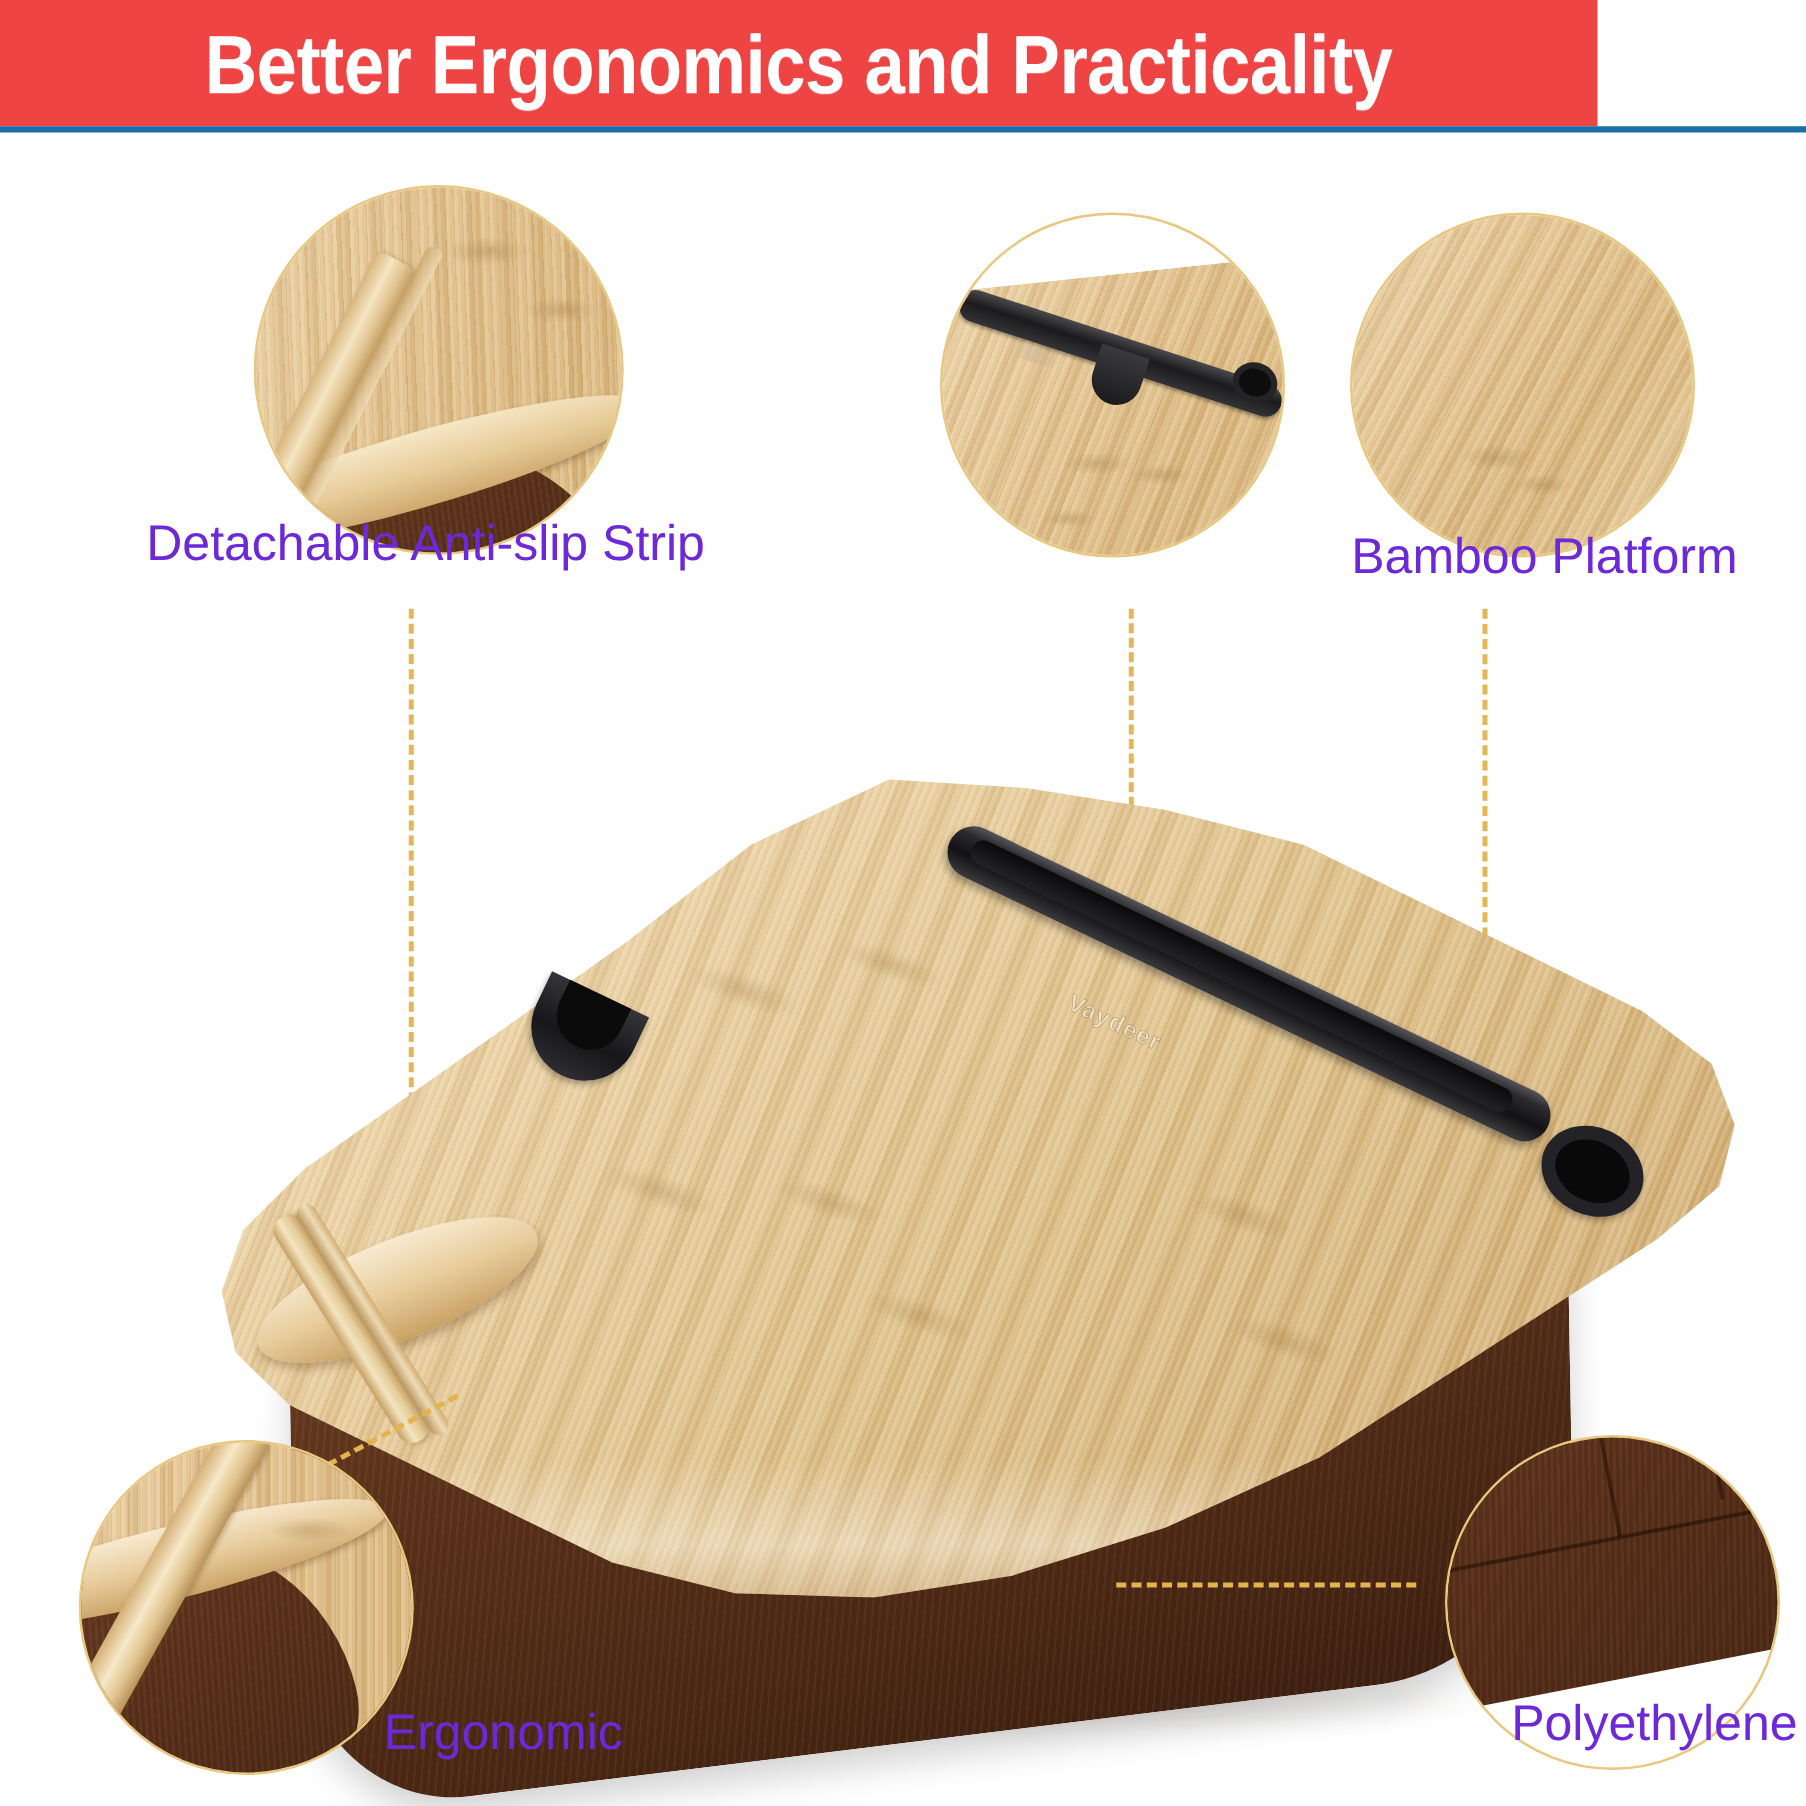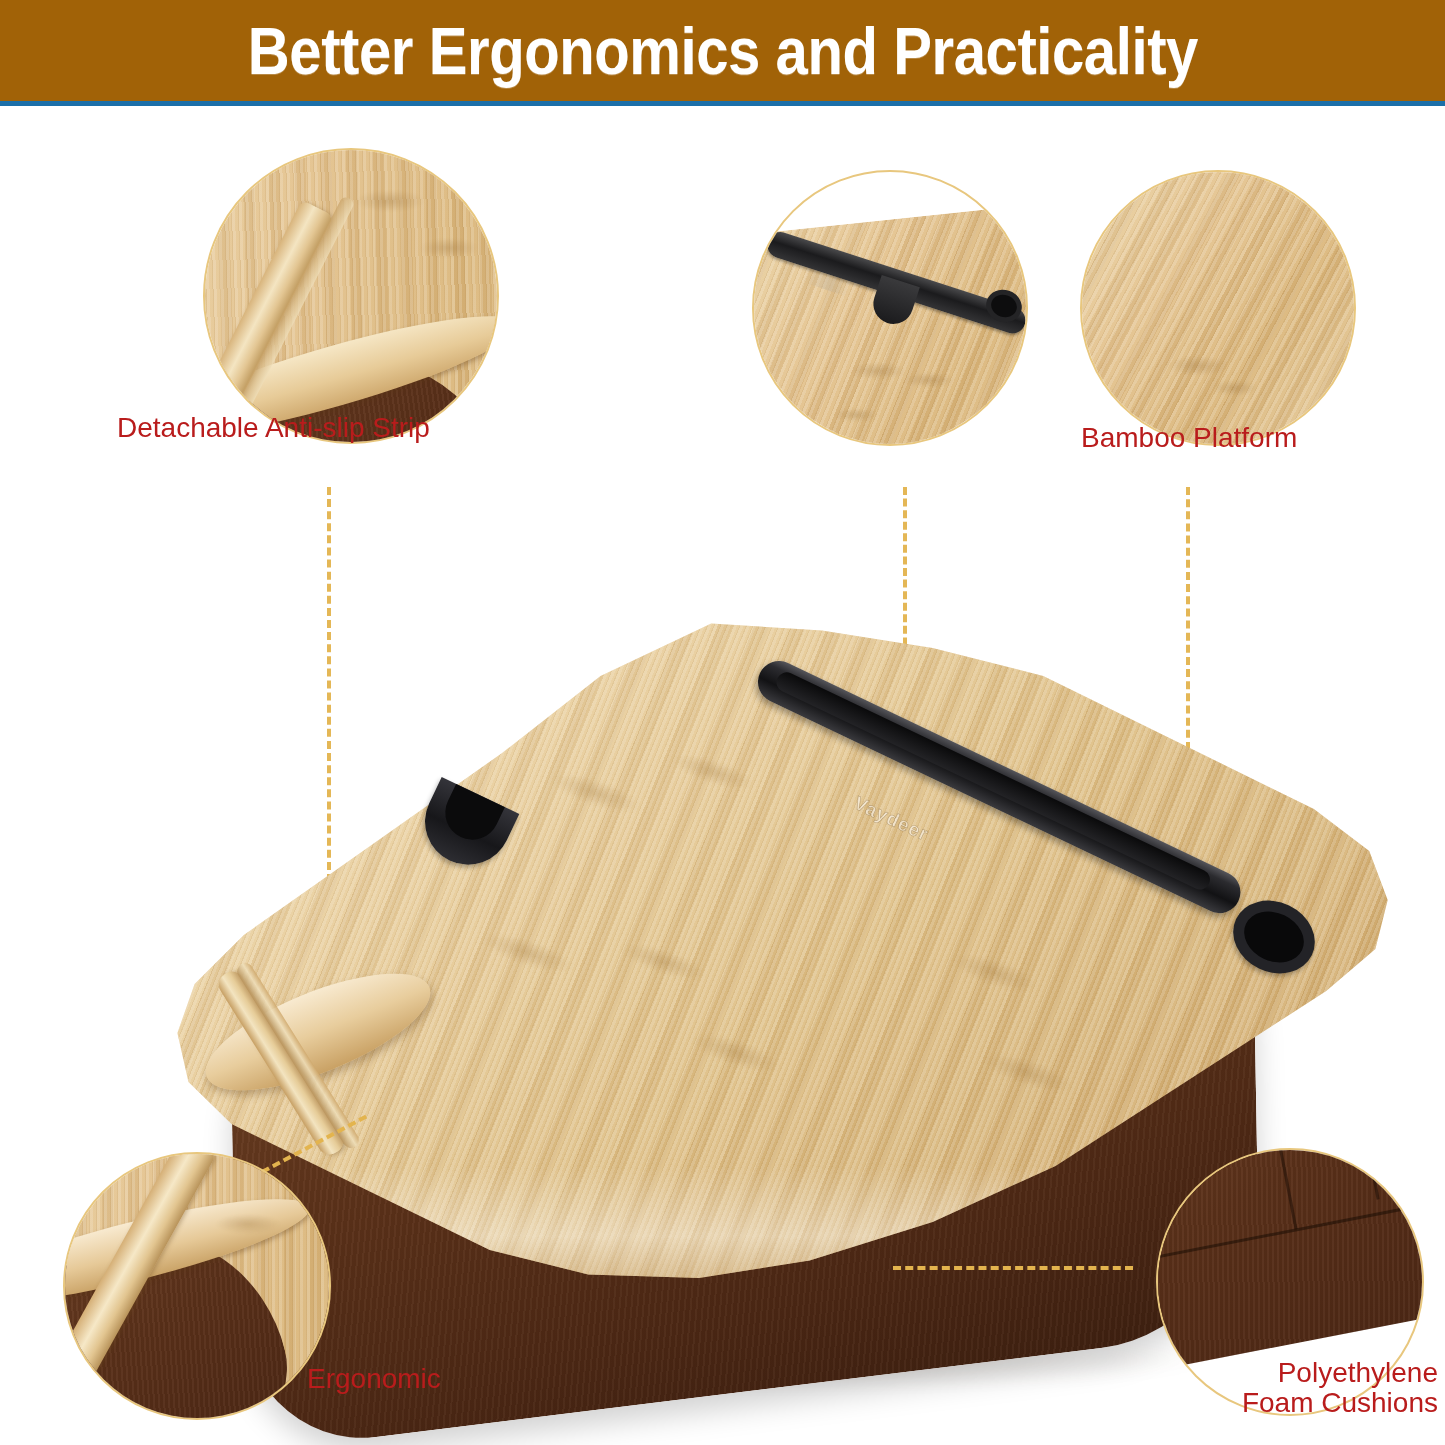--- a/index.html
+++ b/index.html
@@ -7,22 +7,22 @@
     width:1445px;height:1445px;
     background:#ffffff;
     font-family:"Liberation Sans", sans-serif;
     overflow:hidden;
     position:relative;
   }
   .page{position:relative;width:1445px;height:1445px;background:#fff;overflow:hidden;}
 
   
   .banner{
-    position:absolute;left:0;top:0;width:1445px;height:101px;
-    background:#a16207;
+    position:absolute;left:0;top:0;width:1278px;height:101px;
+    background:#ef4444;
     display:flex;align-items:center;justify-content:center;
   }
   .banner-underline{
     position:absolute;left:0;top:101px;width:1445px;height:5px;
     background:#1b6fa8;
   }
   .banner-title{
     color:#ffffff;
     font-family:"Liberation Sans", sans-serif;
     font-size:66px;
@@ -180,23 +180,23 @@
     position:absolute;height:3px;background:rgba(25,12,4,.55);
     transform:rotate(-11deg);
   }
   #c5 .b5-seam.v{
     width:3px;height:90px;background:rgba(25,12,4,.5);
   }
 
   
   .label{
     position:absolute;
-    color:#b91c1c;
+    color:#6d28d9;
     font-family:"Liberation Sans", sans-serif;
-    font-size:28px;
+    font-size:40px;
     font-weight:400;
     line-height:1.15;
     white-space:nowrap;
   }
   #lbl1{left:117px;top:412px;}
   #lbl2{left:777px;top:422px;}
   #lbl3{left:1081px;top:422px;}
   #lbl4{left:307px;top:1363px;}
   #lbl5{left:1148px;top:1358px;white-space:normal;width:290px;text-align:right;line-height:1.08;}
 
@@ -477,16 +477,15 @@
       <div class="b5-foam foam"></div>
       <div class="b5-seam" style="left:-10px;top:78px;width:300px;"></div>
       <div class="b5-seam v" style="left:128px;top:-10px;"></div>
       <div class="b5-seam v" style="left:212px;top:-20px;height:70px;"></div>
     </div>
   </div>
 
   <div class="label" id="lbl4">Ergonomic</div>
   <div class="label" id="lbl5">
     <span>Polyethylene</span><br>
-    <span>Foam Cushions</span>
   </div>
 
 </div>
 
 </body></html>

